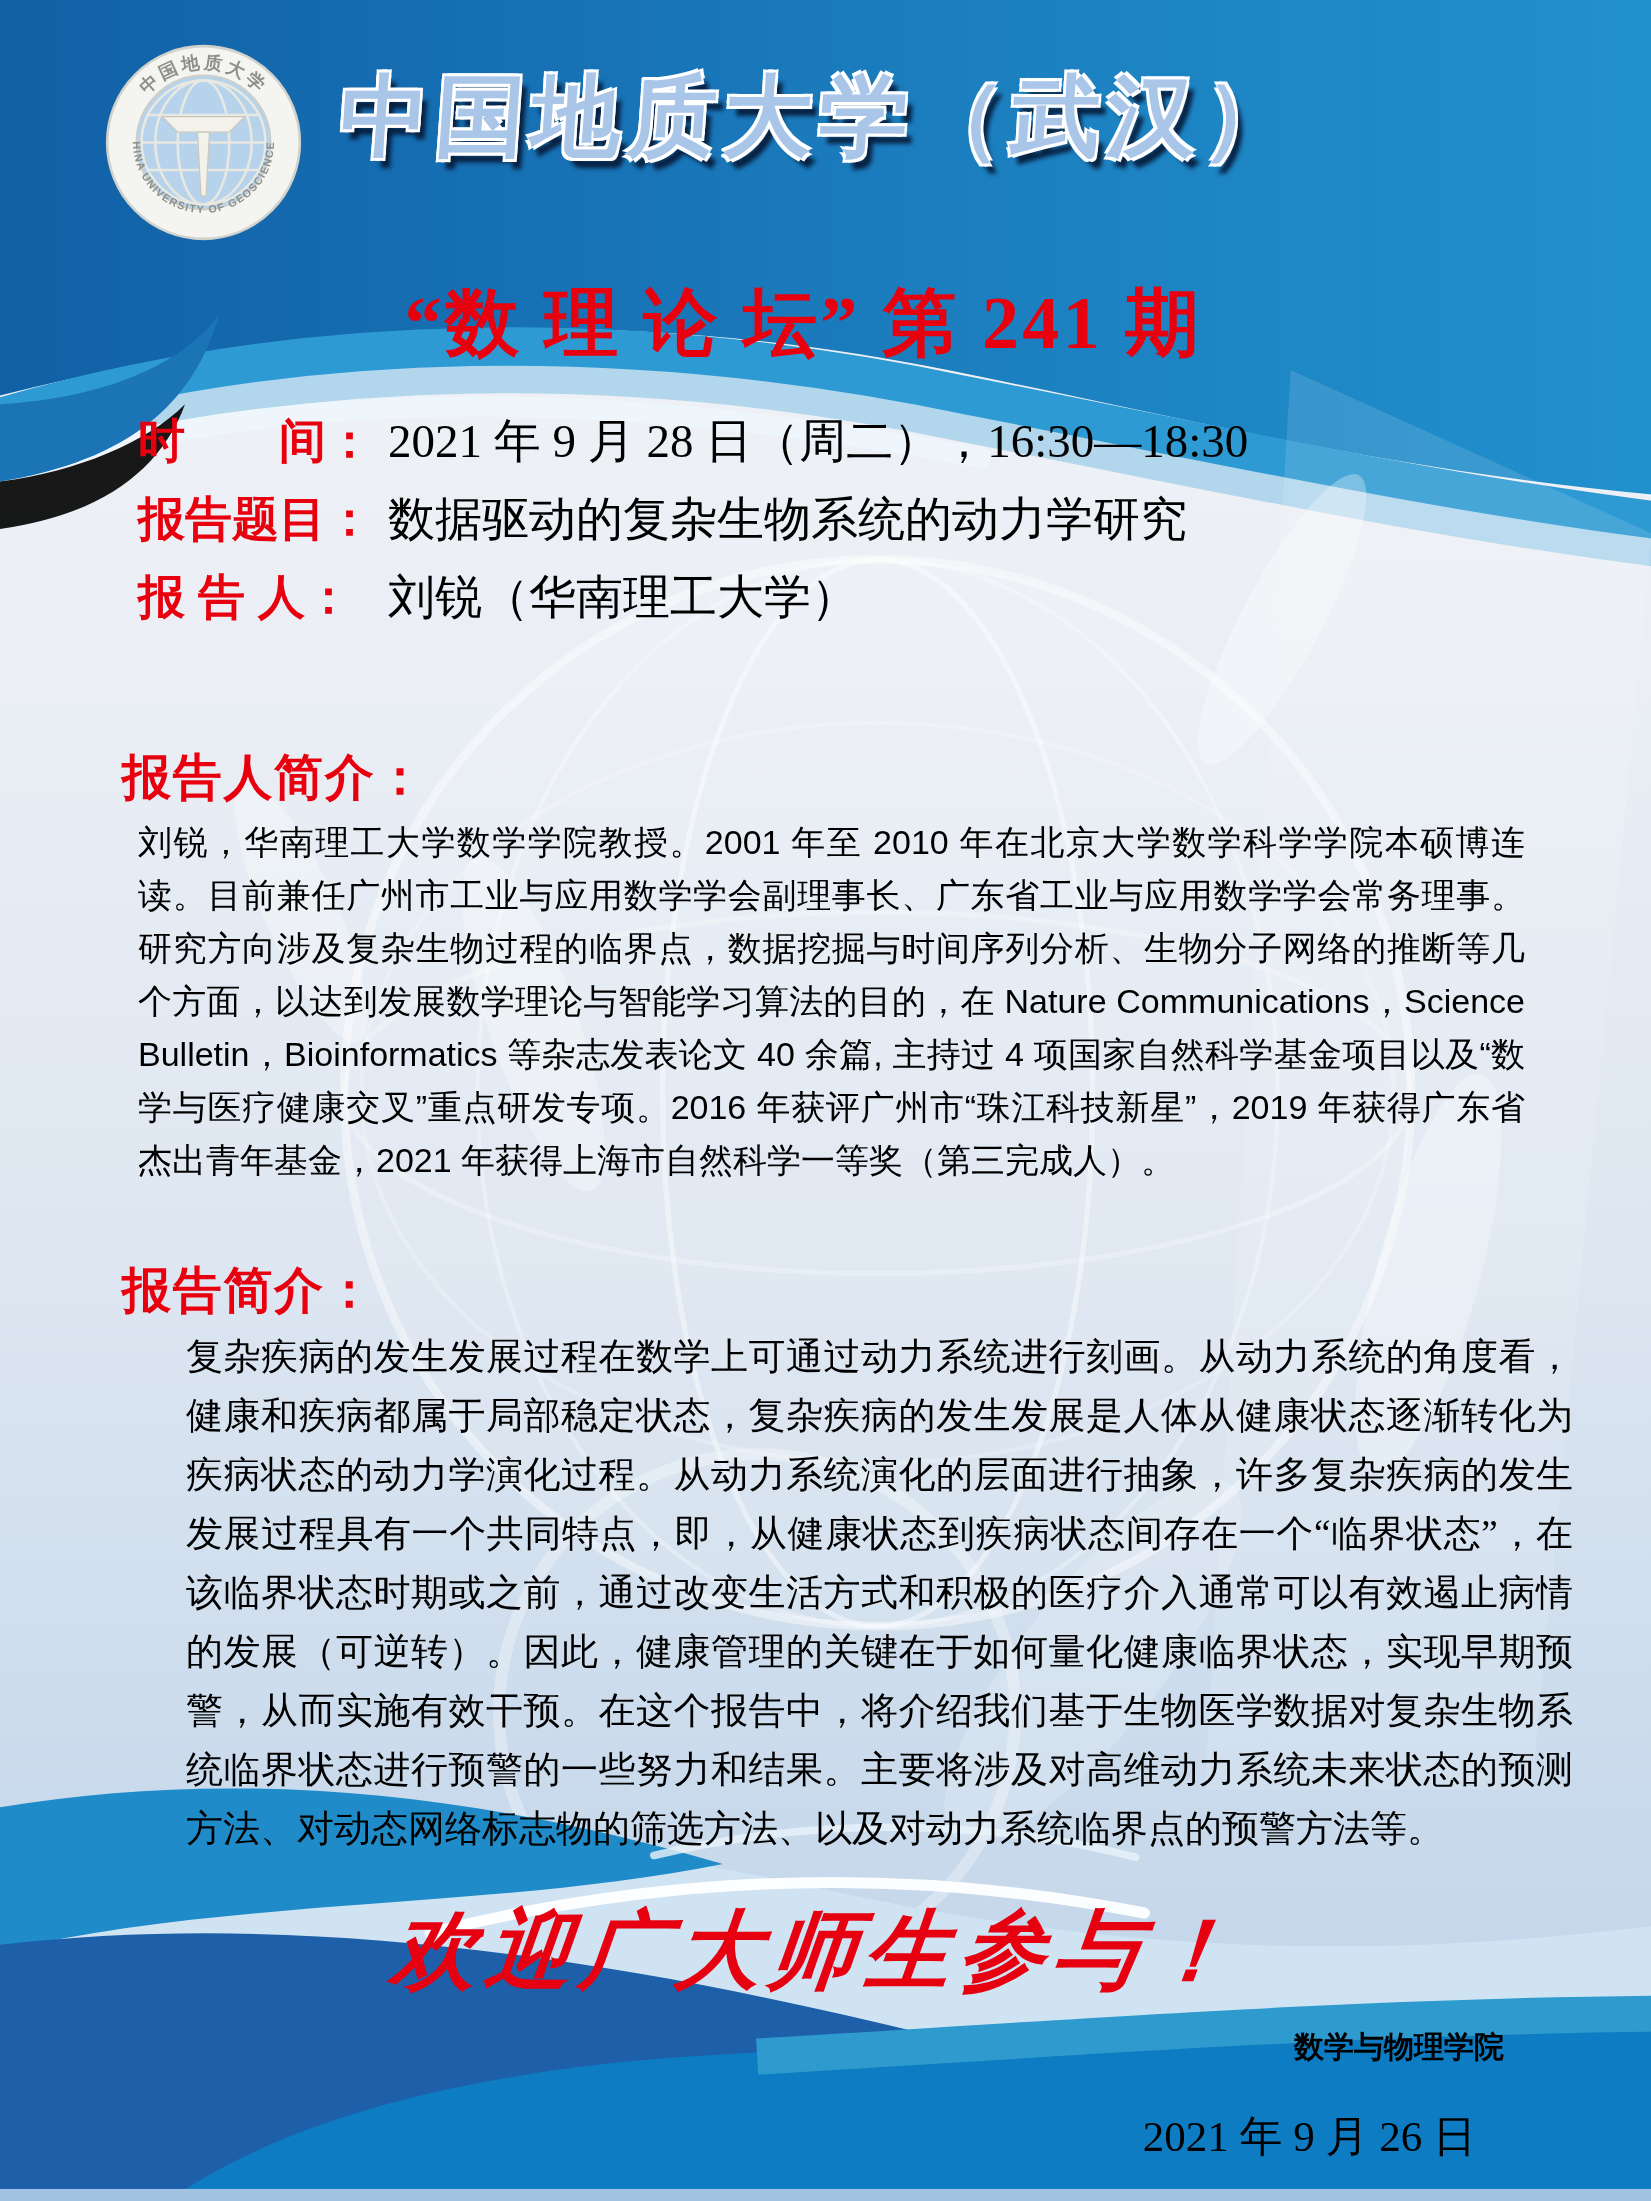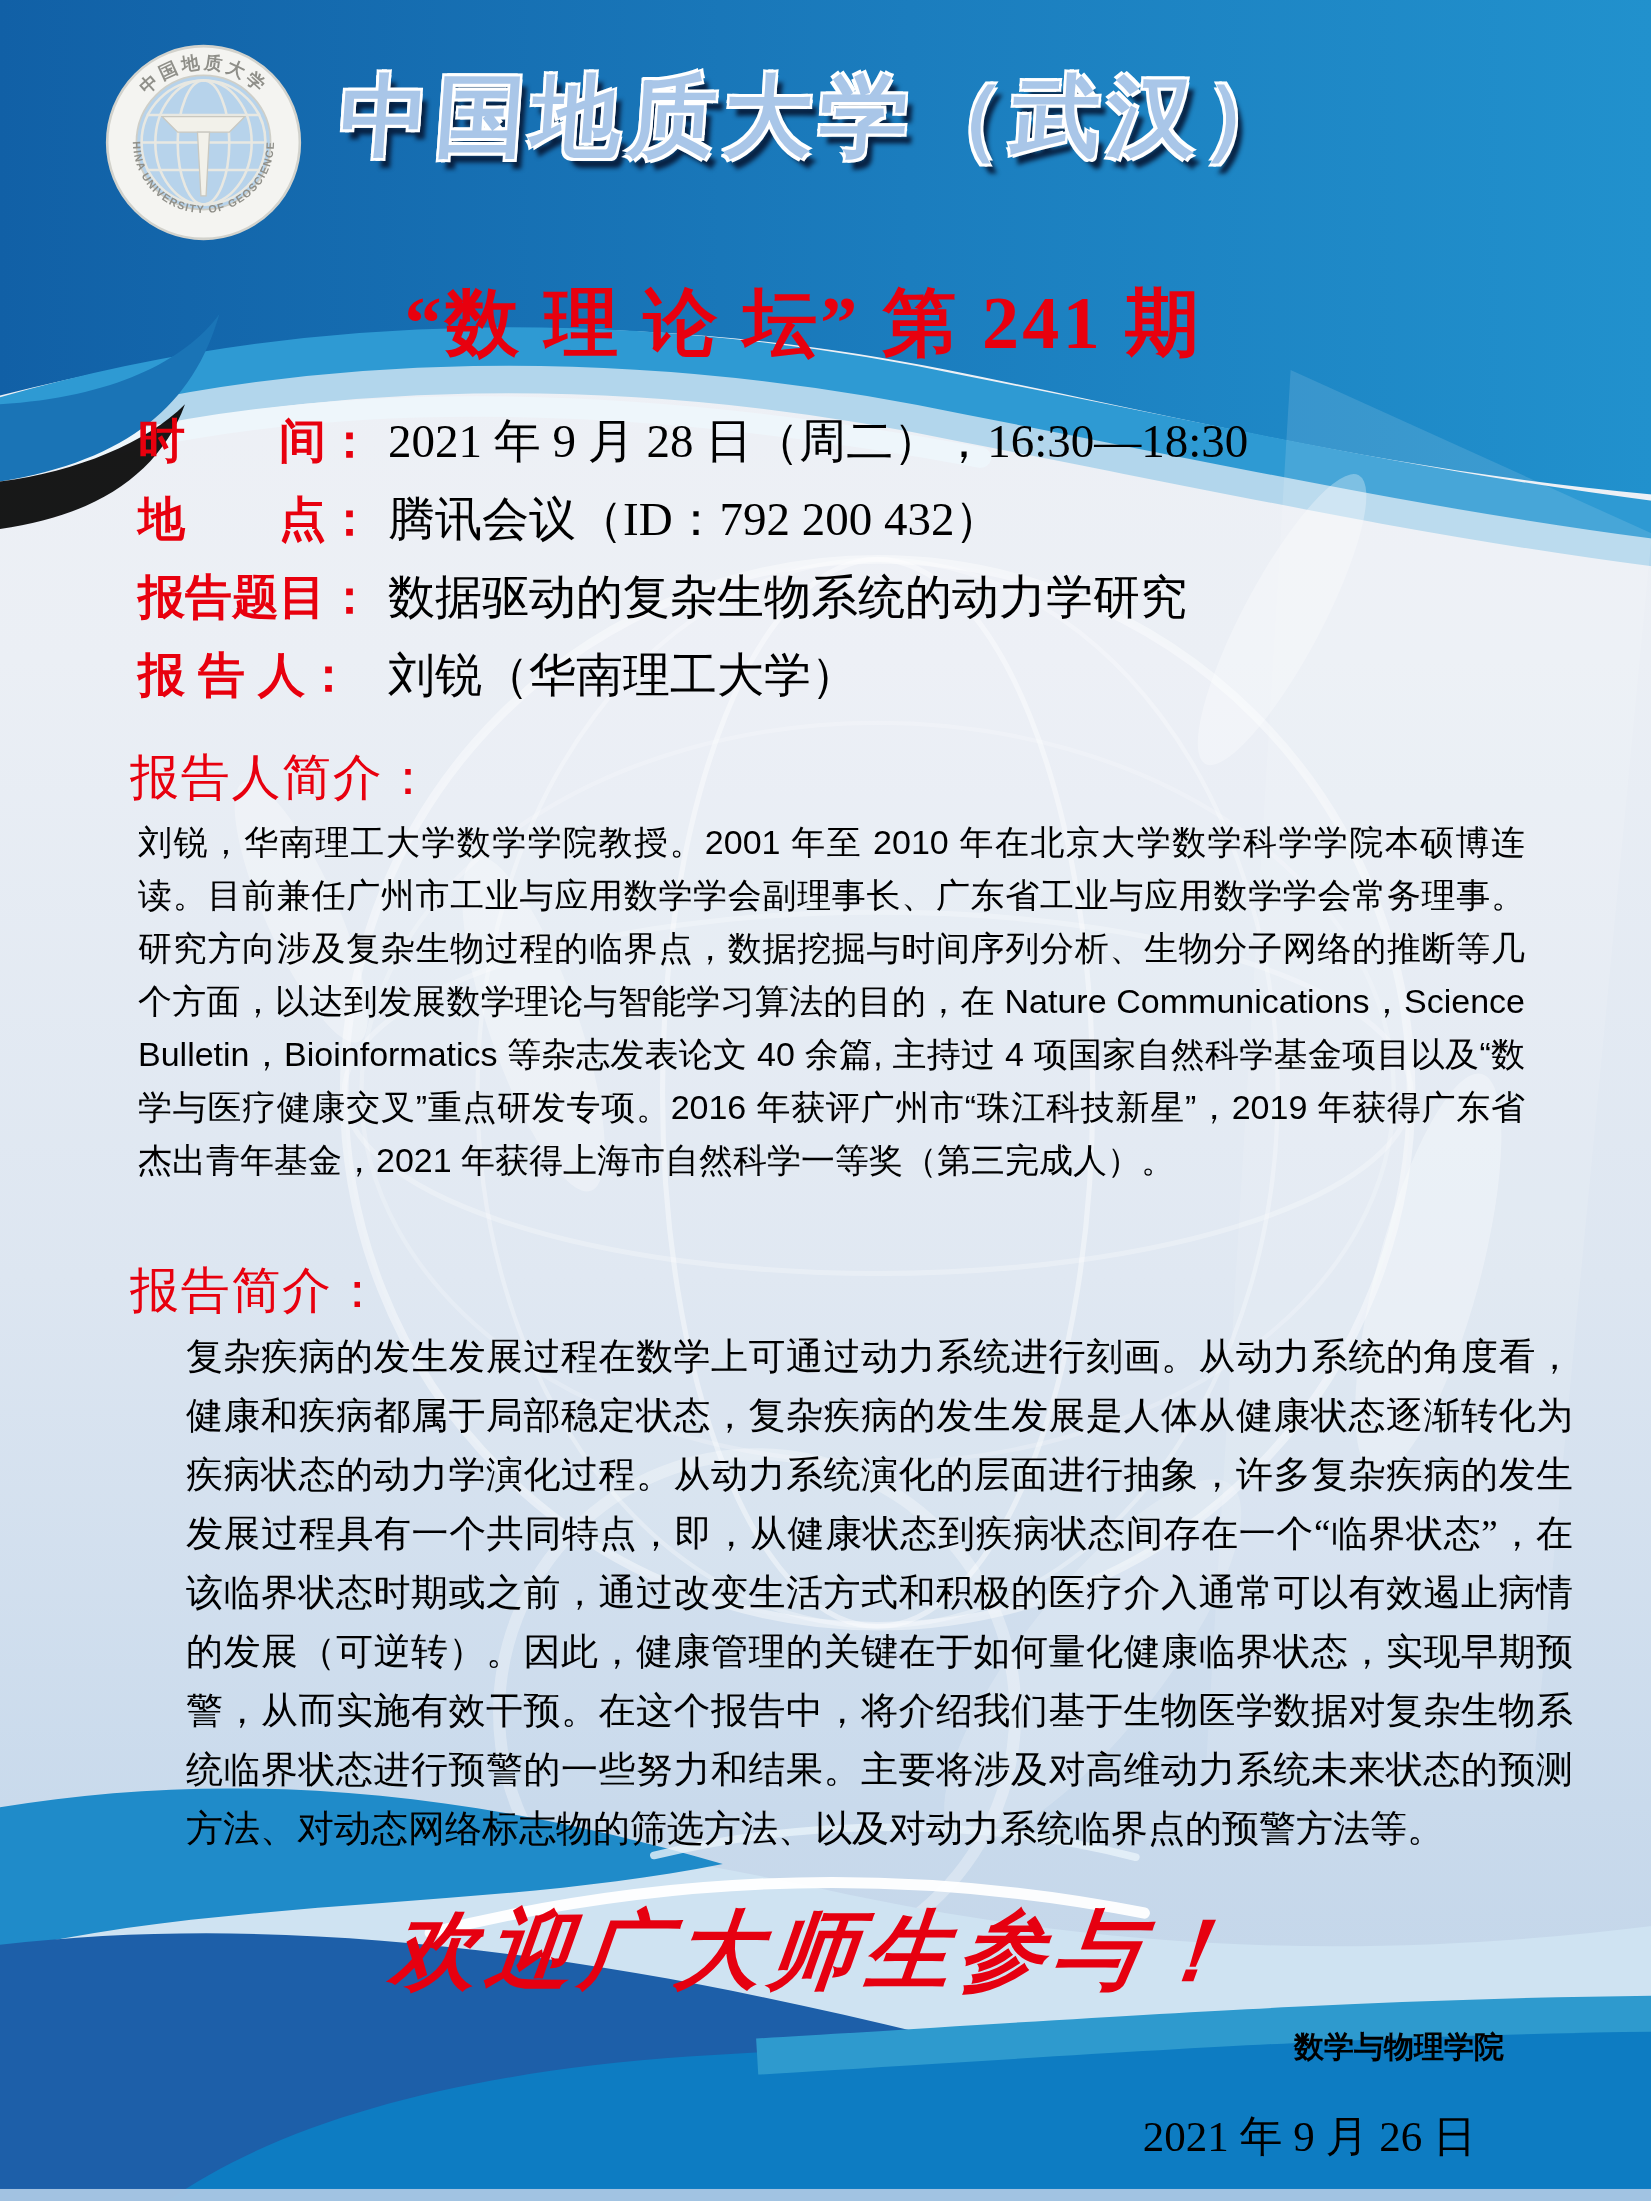--- a/index.html
+++ b/index.html
@@ -19,21 +19,21 @@
   
   .wm-svg{z-index:2;}
   
   .txt{position:absolute;z-index:5;}
   .main-title{left:0;top:274px;width:1583px;text-align:center;
     font-family:"Liberation Serif",serif;font-weight:700;font-size:74px;color:#e8000e;letter-spacing:3.4px;padding-left:12px;}
   .info{left:138px;top:403px;width:1420px;}
   .info-row{height:78px;line-height:75px;white-space:nowrap;}
   .info-label{display:inline-block;min-width:250px;font-size:47px;font-weight:700;color:#e8000e;}
   .info-value{font-size:47px;color:#000;font-family:"Liberation Serif",serif;}
-  .sec-heading{left:130px;font-size:49px;font-weight:400;color:#e8000e;letter-spacing:1.7px;}
+  .sec-heading{left:122px;font-size:49px;font-weight:700;color:#e8000e;letter-spacing:1.7px;}
   .bio-heading{top:745px;}
   .bio-text{left:138px;top:816px;width:1387px;font-size:34px;line-height:53px;
     text-align:justify;color:#000;font-family:Liberation Sans, sans-serif;}
   .abs-heading{top:1258px;}
   .abs-text{left:138px;top:1327px;width:1387px;font-size:37px;line-height:59px;
     text-align:justify;color:#000;font-family:"Liberation Serif",serif;margin-left:48px;}
   
   .btm-svg{position:absolute;left:0;top:1754px;z-index:3;}
   .welcome{left:0;top:1893px;width:1635px;text-align:center;z-index:6;
     font-family:"Liberation Serif",serif;font-style:italic;font-weight:700;
@@ -110,23 +110,20 @@
 
   <div class="univ-name">中国地质大学（武汉）</div>
 
   <div class="txt main-title">“数 理 论 坛” 第 241 期</div>
 
   <div class="txt info">
     <div class="info-row">
       <span class="info-label">时　　间：</span><span class="info-value">2021 年 9 月 28 日（周二），16:30—18:30</span>
     </div>
     <div class="info-row">
-      <span class="info-label">地　　点：</span><span class="info-value">腾讯会议（ID：792 200 432）</span>
-    </div>
-    <div class="info-row">
       <span class="info-label">报告题目：</span><span class="info-value">数据驱动的复杂生物系统的动力学研究</span>
     </div>
     <div class="info-row">
       <span class="info-label">报 告 人：</span><span class="info-value">刘锐（华南理工大学）</span>
     </div>
   </div>
 
   <div class="txt sec-heading bio-heading">报告人简介：</div>
   <div class="txt bio-text">刘锐，华南理工大学数学学院教授。2001 年至 2010 年在北京大学数学科学学院本硕博连读。目前兼任广州市工业与应用数学学会副理事长、广东省工业与应用数学学会常务理事。研究方向涉及复杂生物过程的临界点，数据挖掘与时间序列分析、生物分子网络的推断等几个方面，以达到发展数学理论与智能学习算法的目的，在 Nature Communications，Science Bulletin，Bioinformatics 等杂志发表论文 40 余篇, 主持过 4 项国家自然科学基金项目以及“数学与医疗健康交叉”重点研发专项。2016 年获评广州市“珠江科技新星”，2019 年获得广东省杰出青年基金，2021 年获得上海市自然科学一等奖（第三完成人）。</div>
 

